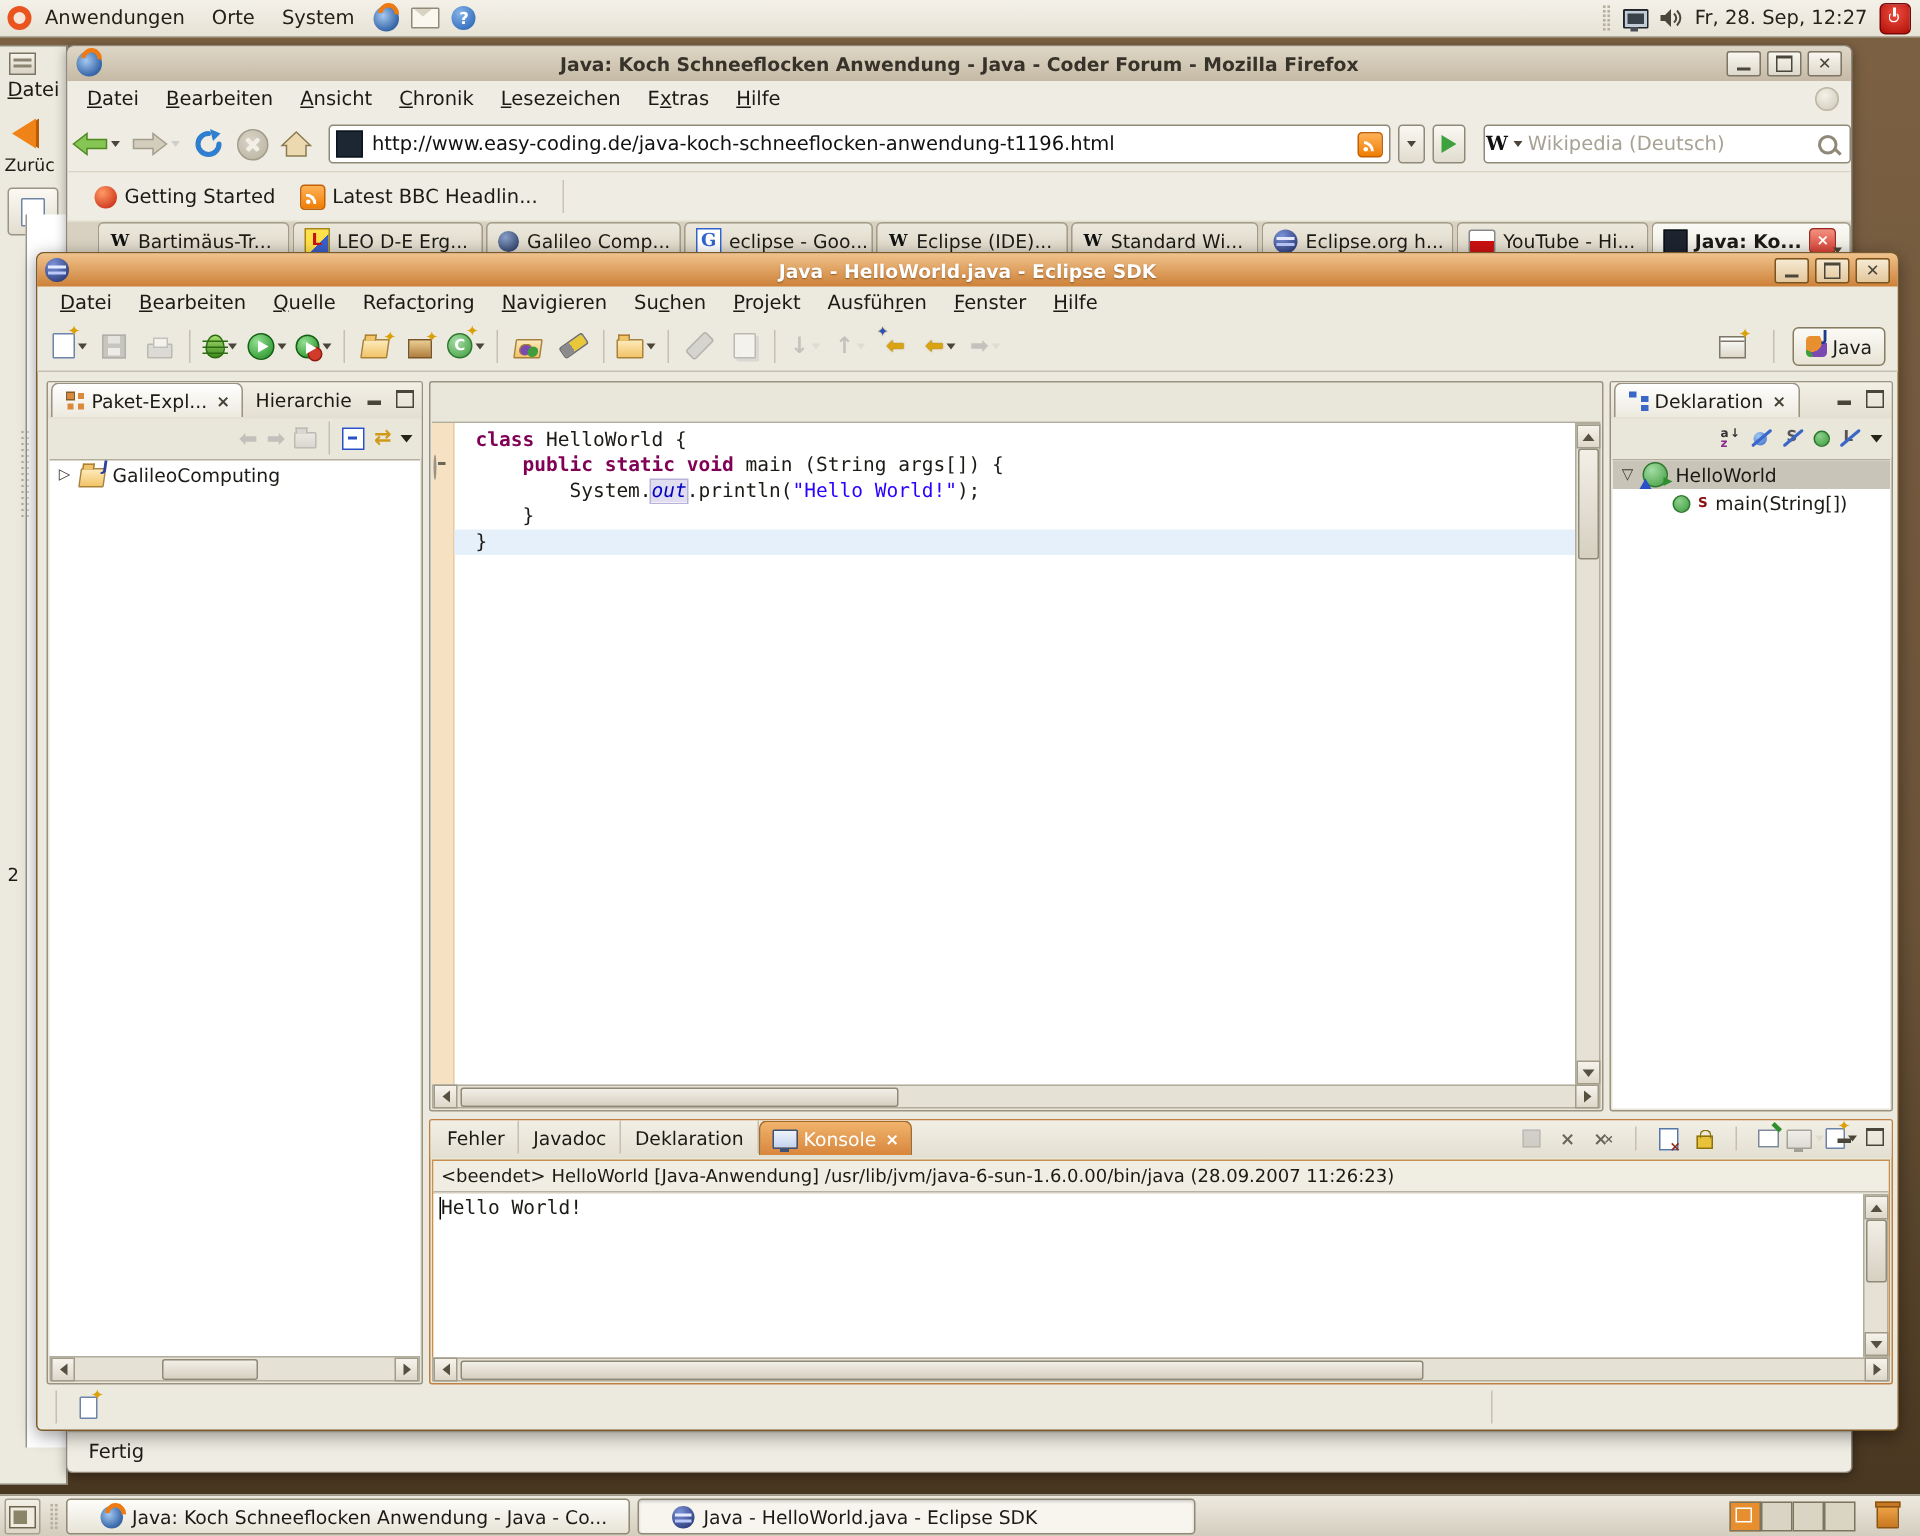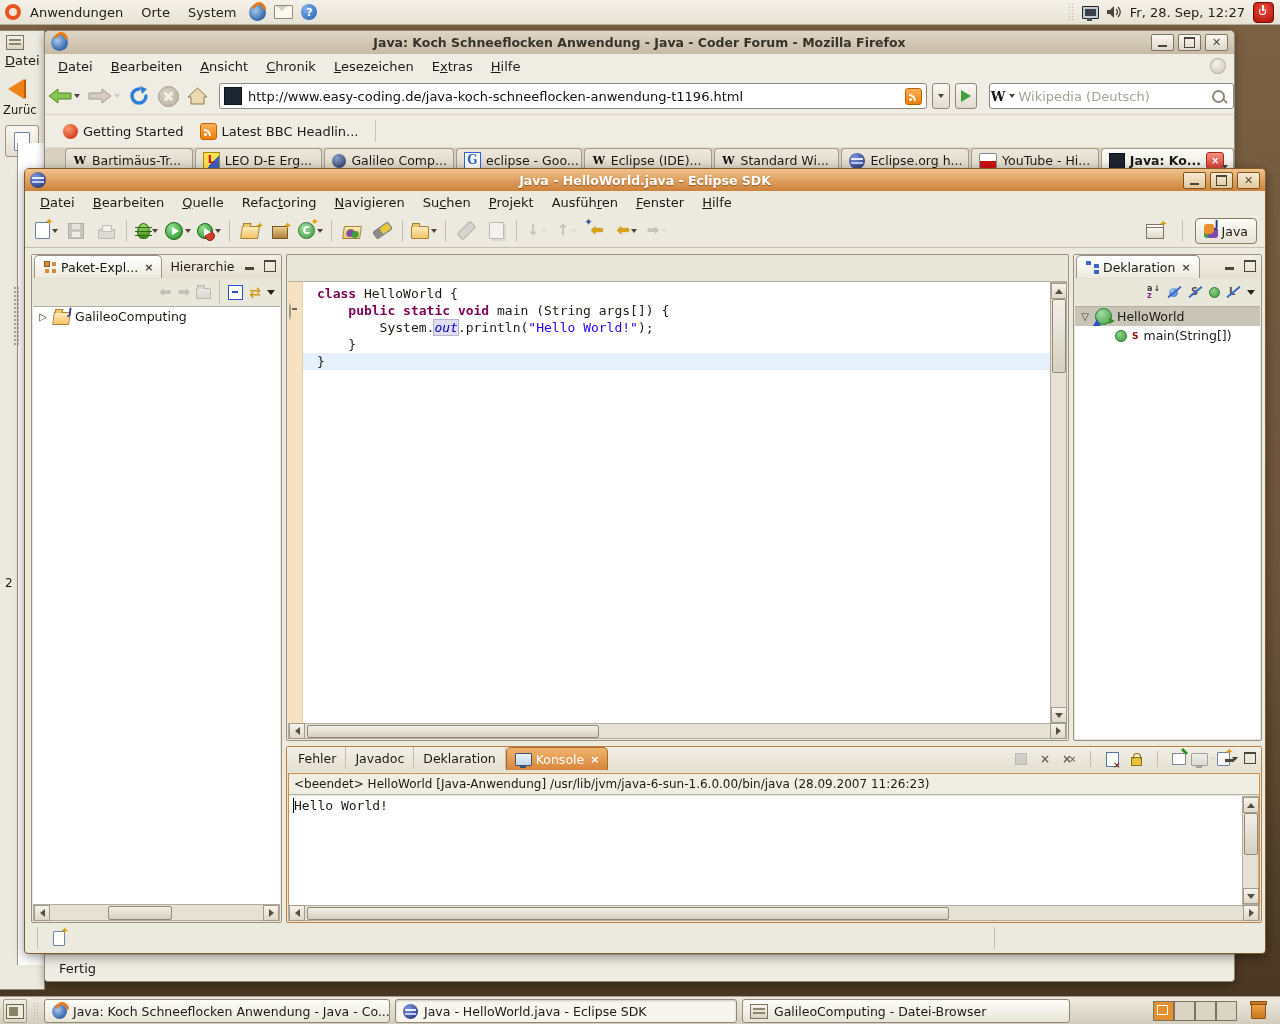--- a/index.html
+++ b/index.html
@@ -209,21 +209,21 @@
   .docx::after{content:"\00D7";position:absolute;right:-3px;bottom:-4px;color:#8a2a1a;font-size:9px;font-weight:bold}
   .lock{width:9px;height:7px;background:#e8c23a;border:1px solid #8a7210;margin-top:4px}
   .lock::before{content:"";position:absolute;left:1.5px;top:-5px;width:6px;height:5px;border:1.5px solid #8a7210;border-bottom:none;border-radius:4px 4px 0 0}
   .pin{width:12px;height:10px;background:#fff;border:1px solid #7c8898}
   .pin::after{content:"";position:absolute;right:-3px;top:-4px;width:7px;height:3px;background:#2f8f2f;transform:rotate(45deg)}
   .conheader{background:#f0ede2;border-bottom:1px solid #b8b2a2;font-size:12px;padding:3px 5px;white-space:nowrap;overflow:hidden}
   .conbody{background:#fff;font-family:"DejaVu Sans Mono",monospace;font-size:13px;padding:2px 4px;position:relative}
 
   
   #taskbar{left:0;top:996px;width:1280px;height:28px;z-index:50;background:linear-gradient(#eeeadf,#d2ccbd);border-top:1px solid #a5a08f;display:flex;align-items:center}
-  .task{height:22px;border:1px solid #8f8977;border-radius:3px;background:linear-gradient(#fdfdfa,#e7e3d6);display:flex;align-items:center;gap:6px;padding:0 7px;font-size:12.5px;margin-left:5px;overflow:hidden;white-space:nowrap}
+  .task{height:22px;border:1px solid #8f8977;border-radius:3px;background:linear-gradient(#fdfdfa,#e7e3d6);display:flex;align-items:center;gap:6px;padding:0 22px;font-size:12.5px;margin-left:5px;overflow:hidden;white-space:nowrap}
   .task.pressed{background:#f7f5ee;box-shadow:inset 0 1px 2px rgba(0,0,0,.18)}
   .sdesk{width:16px;height:13px;border:1px solid #6a654f;background:#efecdf;position:relative}
   .sdesk::after{content:"";position:absolute;left:2px;top:2px;right:5px;bottom:2px;background:#8a8468}
   .wscell{width:19px;height:18px;border:1px solid #7b745e;background:#d9d4c4;position:relative}
   .wscell.on{background:#e78e2e}
   .wscell.on::after{content:"";position:absolute;left:3px;top:3px;width:9px;height:8px;border:1px solid #fff}
   .trash{width:13px;height:14px;border-radius:1px;background:linear-gradient(#f0a448,#c87820);border:1px solid #8a5514;position:relative}
   .trash::before{content:"";position:absolute;left:-2px;top:-3px;width:15px;height:2px;background:#c87820;border:1px solid #8a5514}
   .cabi{width:16px;height:13px;border:1px solid #7a7462;background:linear-gradient(#f6f3ea,#d8d3c4)}
   .cabi::after{content:"";position:absolute;left:2px;top:3px;right:2px;height:2px;background:#8a8470;box-shadow:0 4px 0 #8a8470}
@@ -747,24 +747,20 @@
       </span>
     <span class="phandle"></span>
     <div class="task" style="width:330px">
       <span class="ico ffox" style="width:15px;height:15px"></span>
       <span>Java: Koch Schneeflocken Anwendung - Java - Co...</span>
     </div>
     <div class="task pressed" style="width:326px">
       <span class="ico esph" style="width:15px;height:15px"></span>
       <span>Java - HelloWorld.java - Eclipse SDK</span>
     </div>
-    <div class="task" style="width:312px">
-      <span class="ico cabi"></span>
-      <span>GalileoComputing - Datei-Browser</span>
-    </div>
     <div style="margin-left:auto;display:flex;align-items:center">
       <div style="display:flex">
         <span class="wscell on"></span>
         <span class="wscell"></span>
         <span class="wscell"></span>
         <span class="wscell"></span>
       </div>
       <span class="ico trash" style="margin:0 14px 0 14px"></span>
     </div>
   </div>

